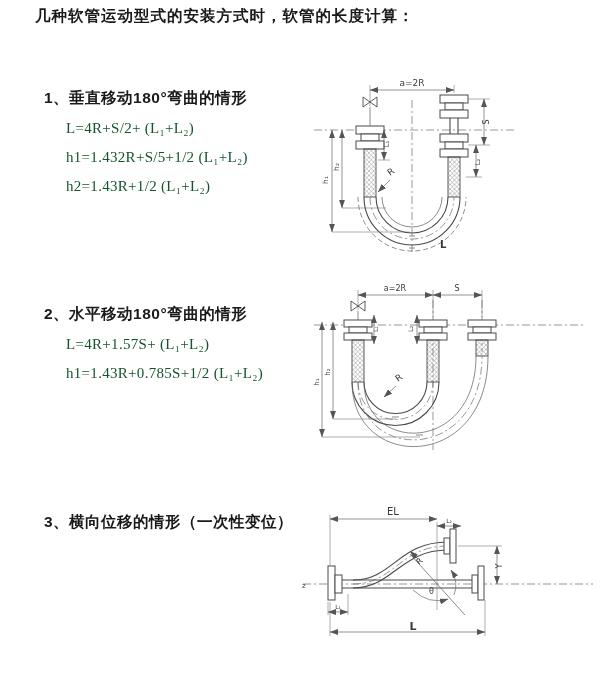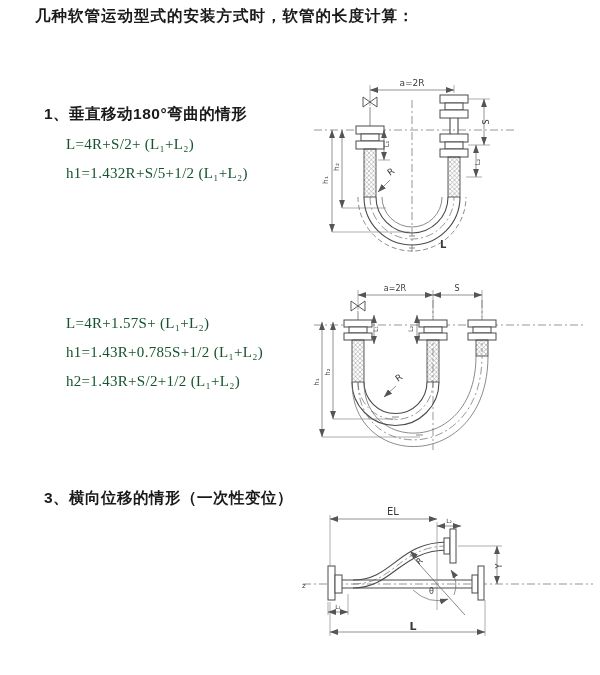--- a/index.html
+++ b/index.html
@@ -37,33 +37,34 @@
       <path d="M0,4.5 L4.5,0 M0,0 L4.5,4.5" stroke="#8a8a8a" stroke-width="0.5"></path>
     </pattern>
     <marker id="ar" markerUnits="userSpaceOnUse" markerWidth="9" markerHeight="6" refX="8.2" refY="3" orient="auto-start-reverse">
       <path d="M0,0 L8.5,3 L0,6 Z" fill="#555"></path>
     </marker>
   </defs>
 </svg>
 
 <div class="title">几种软管运动型式的安装方式时，软管的长度计算：</div>
 
-<div class="sec" style="top:104px">
+<div class="sec" style="top:88px">
   <div class="heading">1、垂直移动180°弯曲的情形</div>
   <div class="formula">L=4R+S/2+ (L₁+L₂)</div>
   <div class="formula">h1=1.432R+S/5+1/2 (L₁+L₂)</div>
+  <div class="formula">h2=1.43R+1/2 (L₁+L₂)</div>
 </div>
 
 <div class="sec" style="top:304px">
+  <div class="heading">2、水平移动180°弯曲的情形</div>
   <div class="formula">L=4R+1.57S+ (L₁+L₂)</div>
   <div class="formula">h1=1.43R+0.785S+1/2 (L₁+L₂)</div>
-  <div class="formula">h2=1.43R+S/2+1/2 (L₁+L₂)</div>
 </div>
 
-<div class="sec" style="top:488px">
+<div class="sec" style="top:512px">
   <div class="heading">3、横向位移的情形（一次性变位）</div>
 </div>
 
 <svg class="dwg" style="left:306px;top:72px" width="290" height="196" viewBox="0 0 290 196">
 
   <path class="cl" d="M8,58 H210"></path>
   <path class="cl" d="M106,28 V180"></path>
 
   <g>
     <path class="ext" d="M64,34 V13 M148,21 V13"></path>

